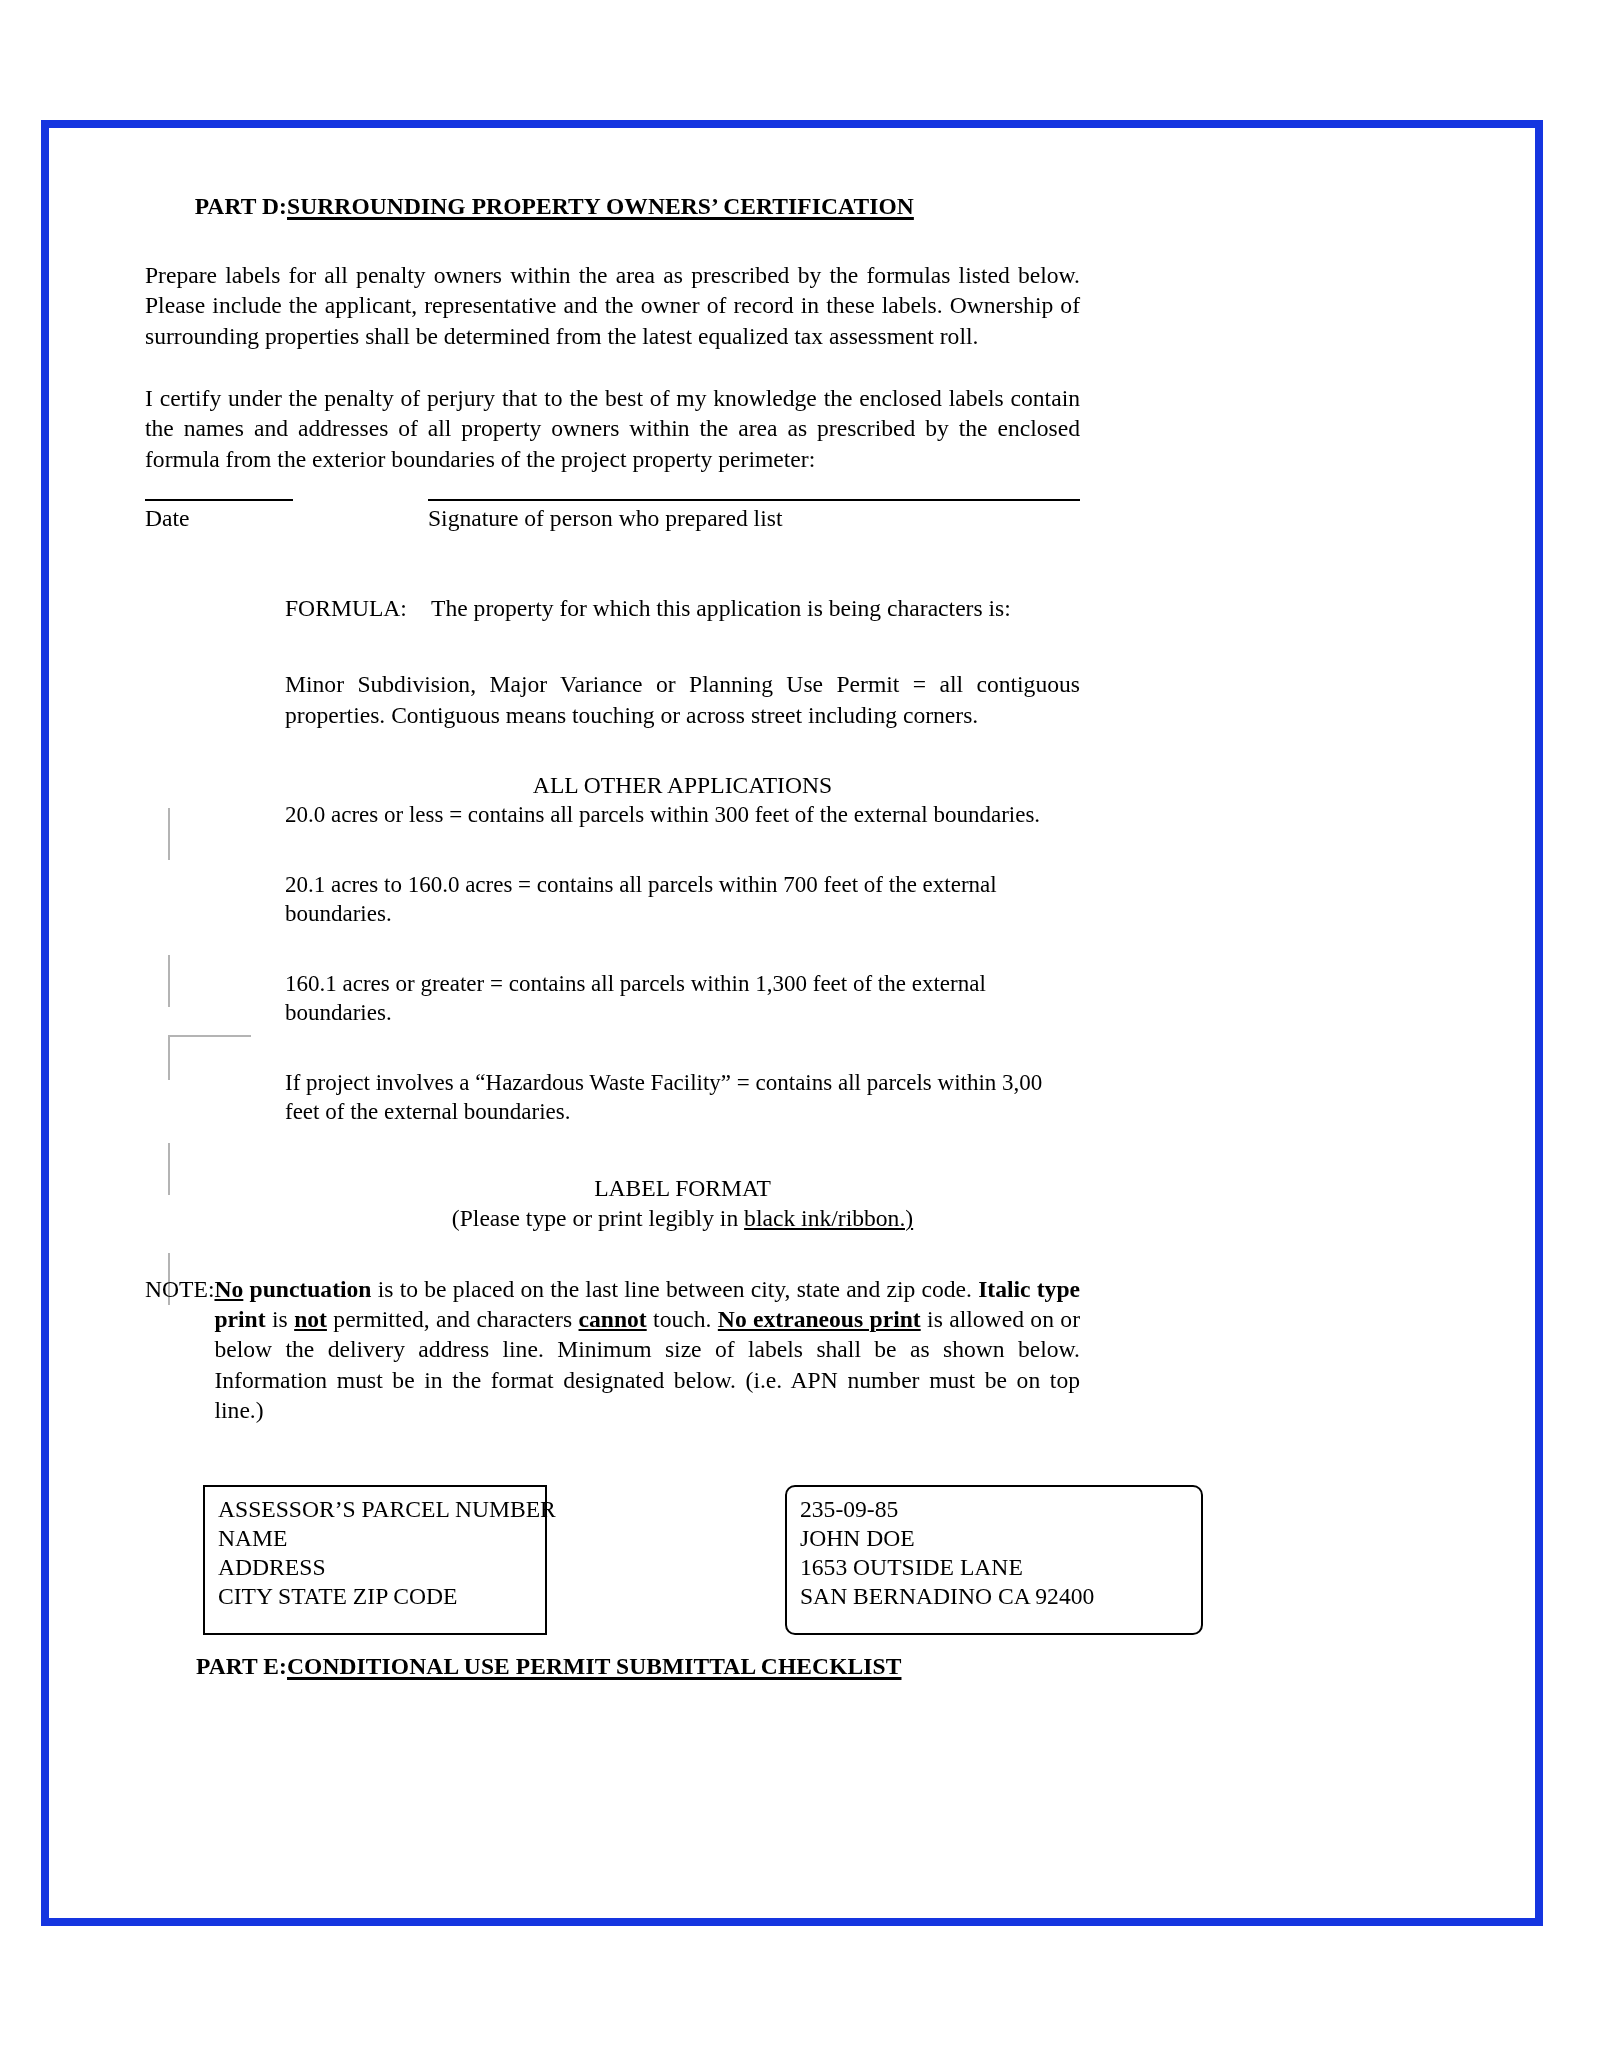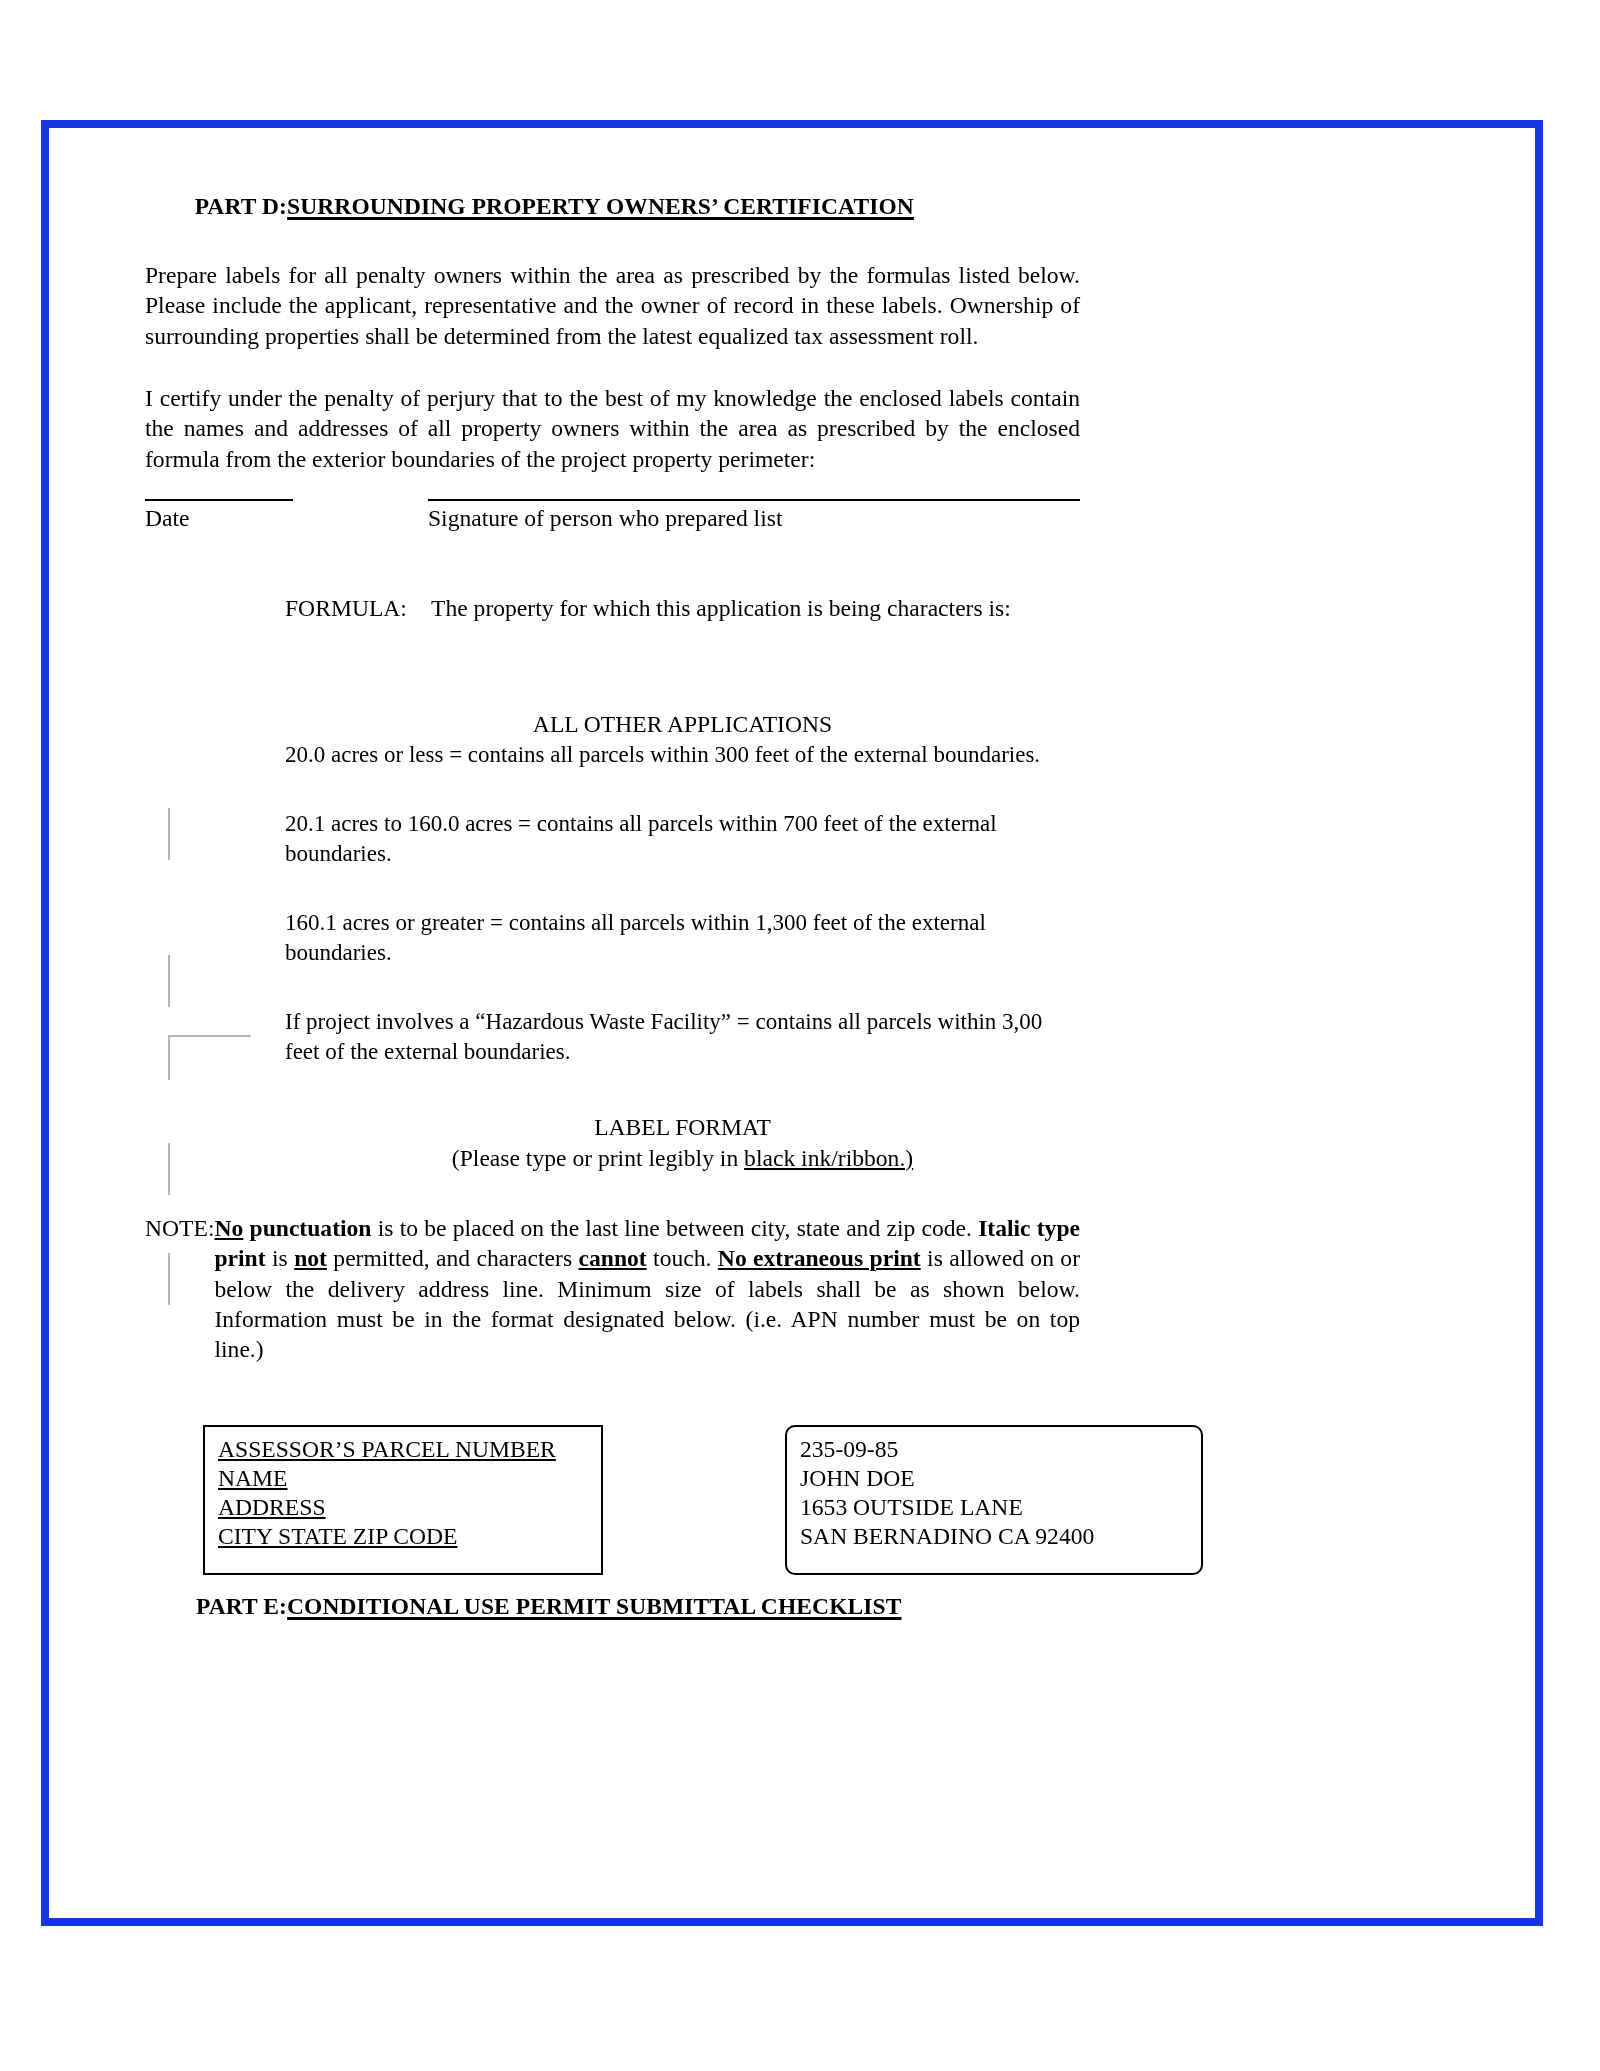--- a/index.html
+++ b/index.html
@@ -157,21 +157,21 @@
   .label-box {
     position: absolute;
     top: 0;
     border: 2.5px solid #000;
     box-sizing: border-box;
     padding: 8px 0 0 13px;
     font-size: 23.6px;
     line-height: 1.23;
     height: 150px;
   }
-  #label-box-template { left: 58px;  width: 400px; text-decoration: underline; }
+  #label-box-template { left: 58px;  width: 344px; }
   #label-box-example  { left: 640px; width: 418px; border-radius: 10px; }
   .label-box div { white-space: nowrap; }
 
   
   .change-bar {
     position: absolute;
     background: #b4b4b4;
     width: 2px;
   }
   .change-bar-h {
@@ -217,20 +217,21 @@
   <div class="sp-28"></div>
 
   <div class="indent-block">
 
     <div class="formula-line">
       <span class="f-label">FORMULA:</span><span>The property for which this application is being characters is:</span>
     </div>
 
     <div class="sp-46"></div>
 
+    <p class="body">Minor Subdivision, Major Variance or Planning Use Permit = all contiguous properties.  Contiguous means touching or across street including corners.</p>
 
     <div class="sp-40"></div>
 
     <div class="centered">ALL OTHER APPLICATIONS</div>
     <div class="left-plain">20.0 acres or less = contains all parcels within 300 feet of the external boundaries.</div>
 
     <div class="sp-40"></div>
 
     <div class="left-plain">20.1 acres to 160.0 acres = contains all parcels within 700 feet of the external boundaries.</div>
 

